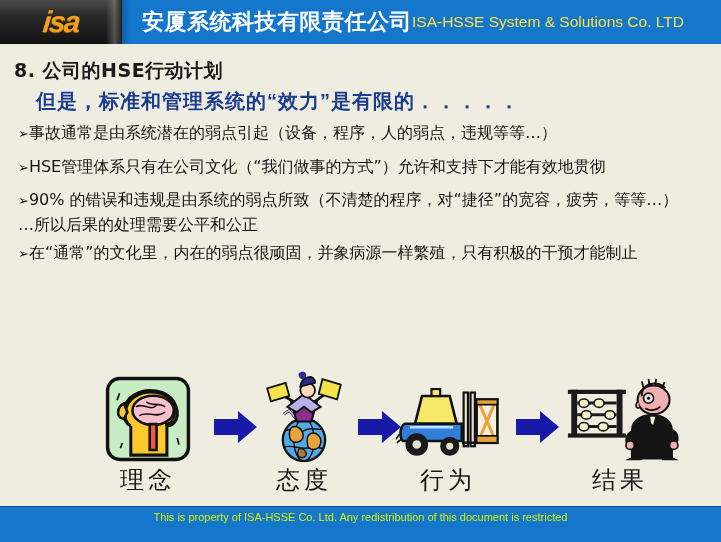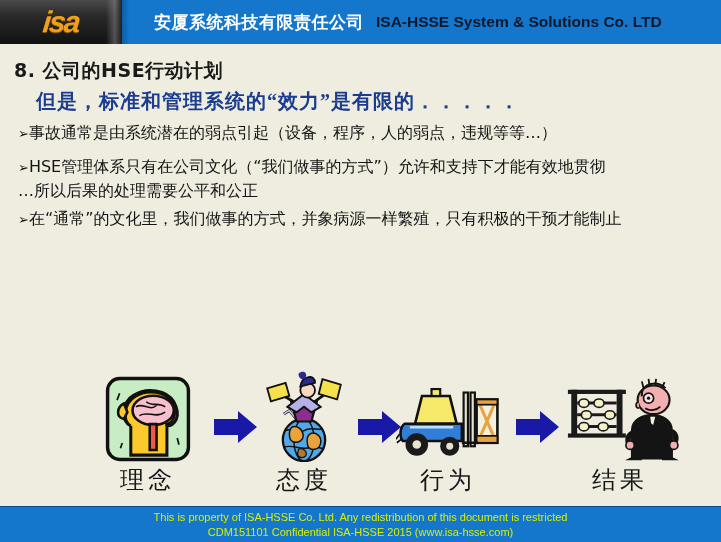--- a/index.html
+++ b/index.html
@@ -64,30 +64,28 @@
     position: relative;
   }
   .header-bar::before{
     content:"";
     position:absolute;left:0;top:0;bottom:0;width:8px;
     background:linear-gradient(90deg,#0d5fa8,#1577CC);
   }
   .header-title-cn {
     color: #ffffff;
     font-weight: bold;
-    font-size: 17px;
+    font-size: 22px;
     letter-spacing: 0.5px;
     white-space: nowrap;
-    margin-left: 12px;
   }
   .header-title-en {
-    color: #0f172a;
-    font-weight: bold;
+    color: #fde047;
+    font-weight: normal;
     font-size: 15.5px;
-    margin-left: 12px;
     white-space: nowrap;
   }
 
   
   .content {
     position: absolute;
     left: 0;
     top: 44px;
     width: 721px;
     height: 462px;
@@ -101,21 +99,21 @@
     font-family: "DejaVu Sans", sans-serif;
     font-weight: bold;
     font-size: 19px;
     color: #1a1a1a;
     letter-spacing: 0.5px;
   }
   .subtitle {
     position: absolute;
     left: 36px;
     top: 44px;
-    font-family: Liberation Serif, serif;
+    font-family: Liberation Sans, sans-serif;
     font-weight: bold;
     font-size: 20px;
     color: #1B3D8F;
     letter-spacing: 1px;
   }
 
   .bullets {
     position: absolute;
     left: 18px;
     top: 78px;
@@ -212,25 +210,28 @@
     <div class="slide-number-line">8.  公司的HSE行动计划</div>
     <div class="subtitle">但是，标准和管理系统的“效力”是有限的．．．．．</div>
 
     <div class="bullets">
       <div class="bullet">
         <span class="arrow-marker">➢</span><span>事故通常是由系统潜在的弱点引起（设备，程序，人的弱点，违规等等…）</span>
       </div>
       <div class="bullet">
         <span class="arrow-marker">➢</span><span>HSE管理体系只有在公司文化（“我们做事的方式”）允许和支持下才能有效地贯彻</span>
       </div>
+      <div class="bullet">
+        <span class="arrow-marker">➢</span><span>90% 的错误和违规是由系统的弱点所致（不清楚的程序，对“捷径”的宽容，疲劳，等等…）</span>
+      </div>
       <div class="bullet sub">
         <span class="arrow-marker"></span><span>…所以后果的处理需要公平和公正</span>
       </div>
       <div class="bullet">
-        <span class="arrow-marker">➢</span><span>在“通常”的文化里，我们做事的方式，并象病源一样繁殖，只有积极的干预才能制止</span>
+        <span class="arrow-marker">➢</span><span>在“通常”的文化里，内在的弱点很顽固，并象病源一样繁殖，只有积极的干预才能制止</span>
       </div>
     </div>
 
     <div class="strip">
 
       <div class="cell" style="left:96px;">
         <div class="art">
           <svg width="86" height="86" viewBox="0 0 100 100">
             <rect x="3" y="3" width="94" height="94" rx="14" fill="#C8ECC4" stroke="#111" stroke-width="4"></rect>
             <path d="M30 92 L30 58 C18 52 20 30 34 22 C48 13 72 16 80 30 C90 48 80 58 72 58 L72 92 Z" fill="#FBC92B" stroke="#111" stroke-width="3.5"></path>
@@ -366,16 +367,15 @@
           </svg>
         </div>
         <div class="caption">结果</div>
       </div>
 
     </div>
   </div>
 
   <div class="footer">
     <div>This is property of ISA-HSSE Co. Ltd. Any redistribution of this document is restricted</div>
-    <div>CDM151101 Confidential   ISA-HSSE 2015  (www.isa-hsse.com)</div>
   </div>
 
 </div>
 
 </body></html>

